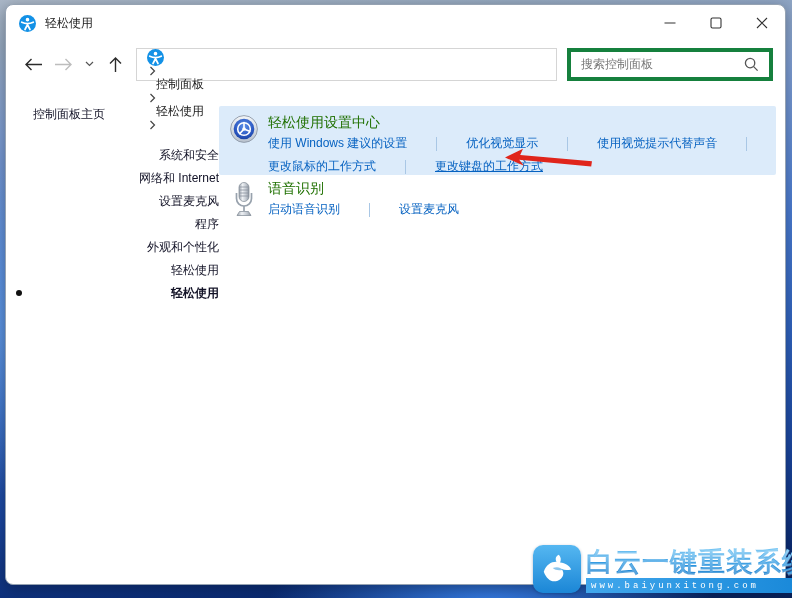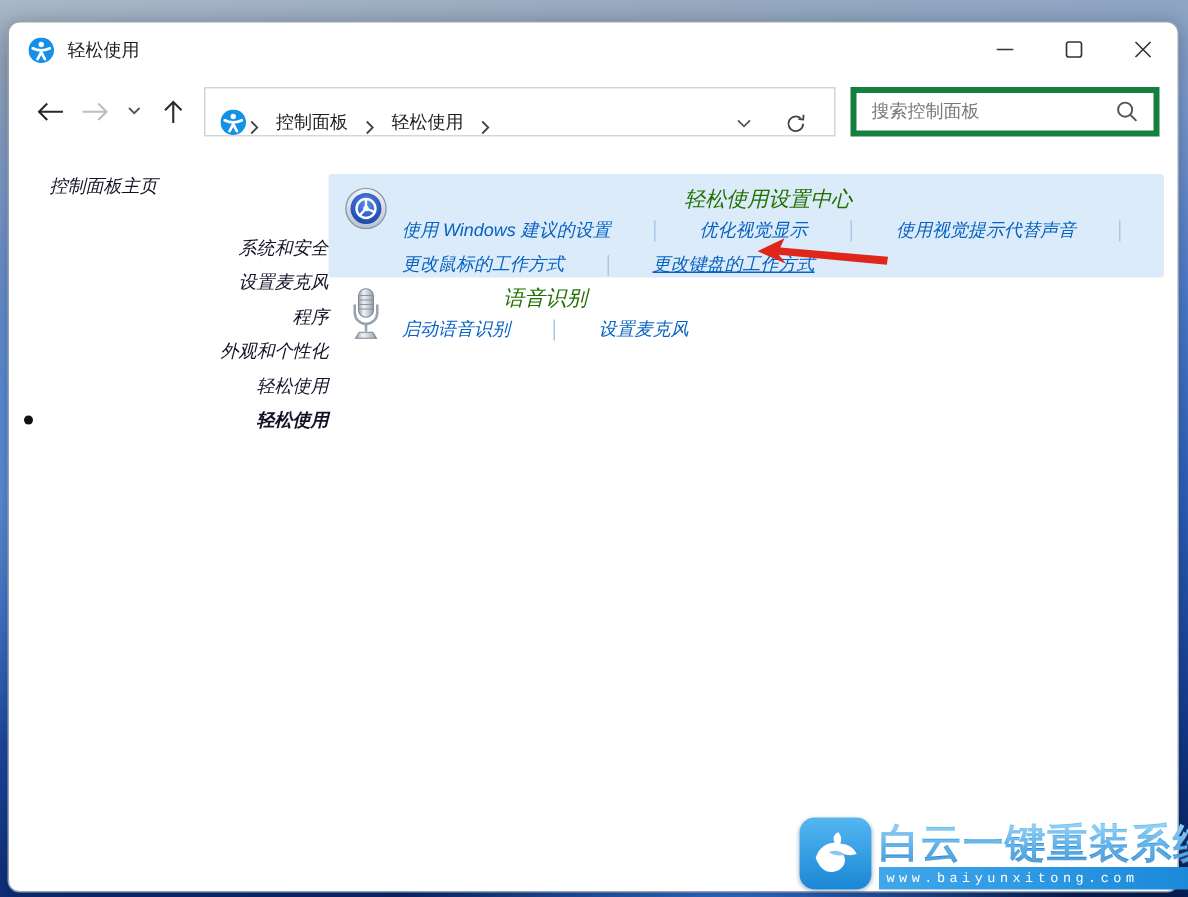--- a/index.html
+++ b/index.html
@@ -9,68 +9,68 @@
   .desktop{
     position:absolute; inset:0; width:792px; height:598px;
     background-image:
       radial-gradient(ellipse 320px 130px at 62% 102%, rgba(58,132,238,.95), rgba(58,132,238,0) 70%),
       radial-gradient(ellipse 180px 240px at -2% 55%, rgba(120,180,245,.55), rgba(120,180,245,0) 70%),
       linear-gradient(175deg,#aab7c7 0%,#95a8bf 7%,#7d9cd0 20%,#4a7bd0 42%,#2f62bd 60%,#1a459d 78%,#0b2c74 92%,#071f55 100%);
   }
 
   
   .window{
-    position:absolute; left:5px; top:14px; width:781px; height:581px;
+    position:absolute; left:5px; top:4px; width:781px; height:581px;
     background:#fff; border:1px solid #95a2b2; border-radius:8px;
     box-shadow:0 3px 14px rgba(0,0,0,.3); overflow:hidden;
   }
 
   
   .titlebar{ height:36px; display:flex; align-items:center; padding-left:13px; }
   .titlebar .app-title{ font-size:12px; color:#1b1b1b; margin-left:9px; }
   .win-controls{ margin-left:auto; display:flex; height:36px; }
   .win-btn{ width:46px; height:36px; display:flex; align-items:center; justify-content:center; cursor:default; }
 
   
   .toolbar{ height:46px; display:flex; align-items:center; padding-left:12px; }
   .navbtn{ width:30px; height:30px; display:flex; align-items:center; justify-content:center; }
   .navbtn.small{ width:22px; }
   .crumb-box{
     margin-left:6px; width:421px; height:33px; border:1px solid #d5d5d5;
-    display:flex; align-items:flex-end; padding:0 10px; background:#fff;
+    display:flex; align-items:flex-start; padding:0 10px; background:#fff;flex-direction:column;
   }
   .crumb-box .crumb{ font-size:12px; color:#1b1b1b; padding:0 9px; white-space:nowrap; }
   .crumb-chev{ display:flex; align-items:center; padding:0 2px; }
   .crumb-right{ margin-left:auto; display:flex; align-items:center; gap:22px; padding-right:8px; }
   .search-box{
     margin-left:10px; width:206px; height:33px; border:4px solid #15803d;
     display:flex; align-items:center; padding:0 10px; background:#fff;
   }
   .search-box input{
     border:none; outline:none; flex:1; font-size:12px; color:#333;
     font-family:"Liberation Sans","DejaVu Sans",sans-serif;
   }
   .search-box input::placeholder{ color:#777; }
 
   
-  .body{ position:relative; height:499px;font-style:italic; }
+  .body{ position:relative; height:499px; }
 
   
   .sidebar{ position:absolute; left:0; top:0; width:213px; padding:19px 0 0 27px; }
   .side-home{ font-size:12px; color:#121226; margin-bottom:21px; cursor:pointer; }
   .side-item{ position:relative; height:23px; display:flex; align-items:center; font-size:12px; color:#121226; cursor:pointer;justify-content:flex-end; }
   .side-item.active{ font-weight:bold; }
   .side-item .bullet{ position:absolute; left:-17px; top:8px; width:6px; height:6px; border-radius:50%; background:#111; }
 
   
   .section{ position:absolute; display:flex; }
   .section-1{ left:213px; top:19px; width:557px; height:69px; background:#dcebfa; border-radius:2px; padding:7px 10px; }
   .section-2{ left:213px; top:92px; width:557px; padding:0 10px; }
   .sec-icon{ width:30px; flex:0 0 30px; display:flex; justify-content:center; padding-top:2px; }
-  .sec-text{ margin-left:9px;text-align:center; }
+  .sec-text{ margin-left:9px; }
   .sec-title{ font-size:14px; line-height:19px; color:#1f7000; cursor:pointer; }
   .link-row{ height:23px; display:flex; align-items:center; font-size:12px;gap:20px; }
   .tasklink{ color:#0662c1; cursor:pointer; text-decoration:none; }
   .tasklink.hovered{ text-decoration:underline; }
   .sep{ width:1px; height:14px; background:#a9c7e5; margin:0 9px; }
 
   
   .red-arrow{ position:absolute; left:498px; top:143px; width:90px; height:22px; z-index:6; }
 
   
@@ -203,20 +203,23 @@
       </span>
     </div>
   </div>
 
   <div class="body">
 
     <div class="sidebar">
       <div class="side-home">控制面板主页</div>
       <div class="side-item">
           <span>系统和安全</span>
+        </div>
+      <div class="side-item">
+          <span>网络和 Internet</span>
         </div>
       <div class="side-item">
           <span>设置麦克风</span>
         </div>
       <div class="side-item">
           <span>程序</span>
         </div>
       <div class="side-item">
           <span>外观和个性化</span>
         </div>

